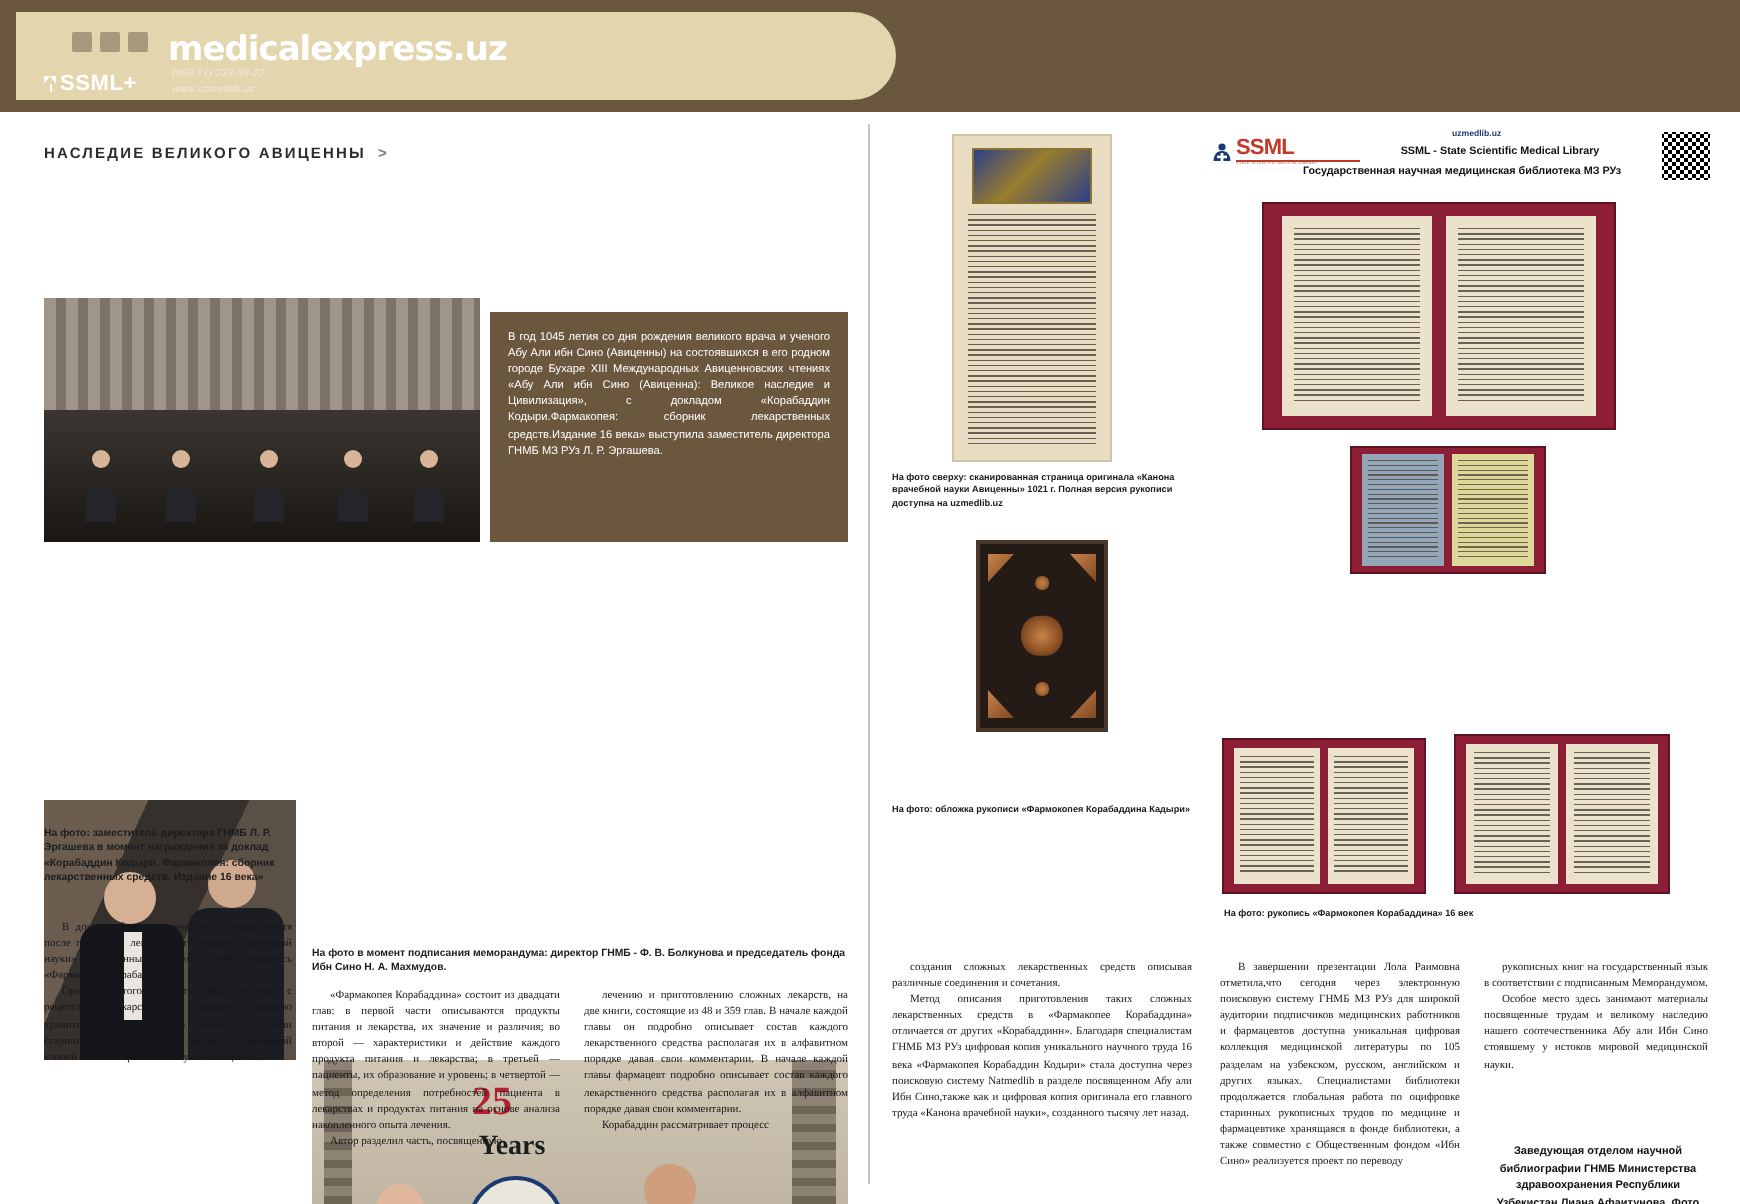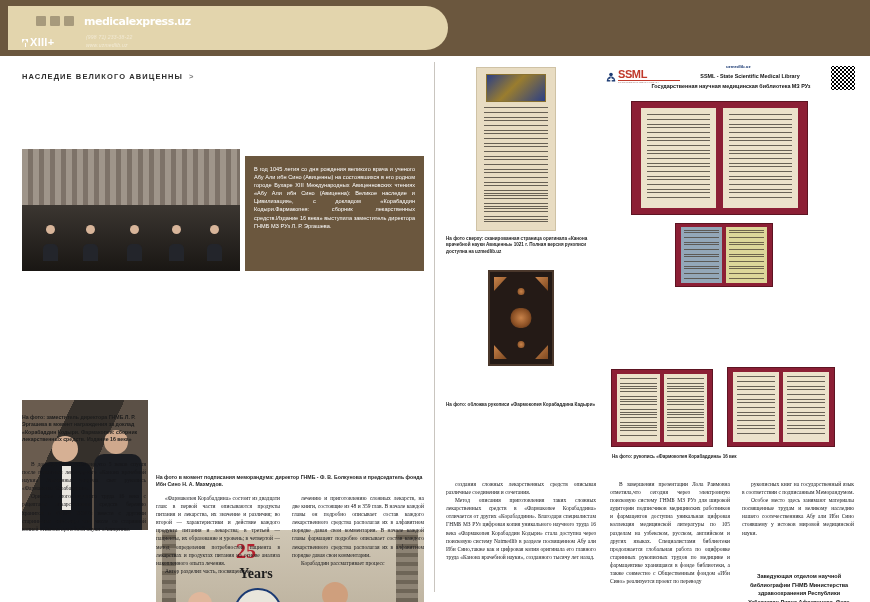--- a/index.html
+++ b/index.html
@@ -103,22 +103,22 @@
 
 <div class="page">
 
   <div class="header">
     <div class="header-left">
       <div class="sq-row" style="left:28px;top:10px;">
         <span class="sq"></span>
         <span class="sq"></span>
         <span class="sq"></span>
       </div>
-      <div class="infoplus"><span class="funnel"></span><span>XIII+</span></div>
-      <div class="brand-main" style="left:76px;top:9px;font-size:11px;color:#fff;">medicalexpress.uz</div>
+      <div class="infoplus"><span class="funnel"></span><span>SSML+</span></div>
+      <div class="brand-main" style="left:76px;top:9px;font-size:17px;color:#fff;">medicalexpress.uz</div>
       <div class="brand-sub" style="left:78px;top:28px;">(998 71) 233-38-22</div>
       <div class="brand-sub" style="left:78px;top:36px;">www.uzmedlib.uz</div>
     </div>
 
     <div class="header-underline"></div>
   </div>
 
   <div class="content">
 
     <div class="divider-v" style="left:434px;top:6px;height:530px;"></div>

